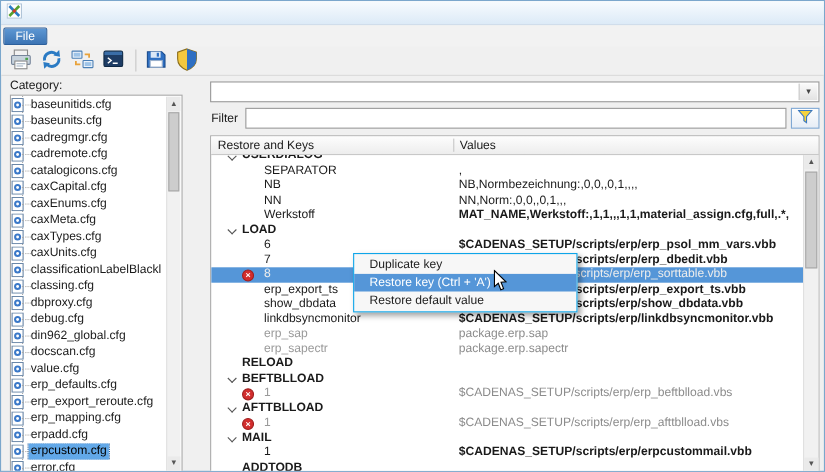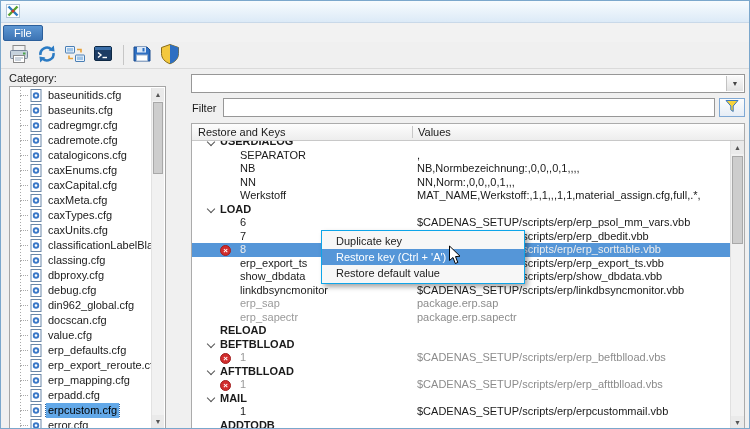--- a/index.html
+++ b/index.html
@@ -23,21 +23,21 @@
     border-bottom:1px solid #dadada; display:flex; align-items:center; padding-left:5px; }
   .tool-btn { width:26px; height:25px; border:none; background:transparent; display:flex;
     align-items:center; justify-content:center; margin-right:2px; }
   .tool-sep { width:1px; height:20px; background:#c6c6c6; margin:0 5px; }
 
   
   .category-label { position:absolute; left:8px; top:71px;text-align:center; }
   .tree { position:absolute; left:8px; top:85px; width:157px; height:344px; background:#fff;
     border:1px solid #a6a6a6; overflow:hidden; }
   .tree-items { position:absolute; top:1px; left:0; right:14px; bottom:0; overflow:hidden; }
-  .tree-item { position:relative; height:15px; line-height:15px; padding-left:20px;
+  .tree-item { position:relative; height:15px; line-height:15px; 
     white-space:nowrap; overflow:hidden; display:flex; align-items:center; }
   .tree-item::before { content:""; position:absolute; left:10px; top:7px; width:8px; border-top:1px dotted #aaa; }
   .tree-vline { position:absolute; left:10px; top:0; bottom:0; width:1px;
     background:repeating-linear-gradient(#aaa 0 1px, transparent 1px 3px); }
   .titem-icon { flex:0 0 auto; width:12px; height:13px; margin-right:4px; }
   .tlbl { padding:0 2px; }
   .tree-item.selected .tlbl { background:#62a8e8; color:#000; outline:1px dotted #2c5f9b; }
 
   
   .vscroll { position:absolute; background:#f1f1f1; }
@@ -78,21 +78,21 @@
   .trow.selected { background:#5596d8; }
   .chev { position:absolute; left:16px; top:3.5px; width:6px; height:6px;
     border-right:1.5px solid #555; border-bottom:1.5px solid #555; transform:rotate(45deg); }
   .deact { position:absolute; left:28px; top:1.5px; width:11px; height:11px; border-radius:50%;
     background:#d22d2d; border:1px solid #a01f1f; color:#fff; font-size:8px; line-height:9px;
     text-align:center; font-weight:bold; }
   .rkey { position:absolute; left:48px; top:0; }
   .rkey.sect { left:28px; font-weight:bold; }
   .rkey.muted { color:#9a9a9a; }
   .rval { position:absolute; left:225px; top:0; overflow:hidden; }
-  .rval.vb { font-weight:normal; }
+  .rval.vb { font-weight:bold; }
   .rval.vm { color:#8c8c8c; }
   .trow.selected .rkey, .trow.selected .rval { color:#ececec; }
 
   
   .context-menu { position:absolute; left:320px; top:229px; width:204px; background:#f7f7f7;
     border:1px solid #0ea5e9; box-shadow:3px 3px 5px rgba(0,0,0,0.35); padding:2px 0; z-index:40; }
   .cm-item { height:16px; line-height:16px; padding-left:14px; color:#222; white-space:nowrap; }
   .cm-item.hl { background:#5596d8; color:#fff; }
 
   .cursor { position:absolute; left:447px; top:244px; z-index:50; }
@@ -227,29 +227,29 @@
               <circle cx="6" cy="6.5" r="1.3" fill="#ffffff"></circle>
             </svg></span>
           <span class="tlbl">catalogicons.cfg</span>
         </div>
         <div class="tree-item">
           <span class="titem-icon"><svg width="12" height="13" viewBox="0 0 12 13">
               <rect x="1" y="0.5" width="10" height="12" fill="#ffffff" stroke="#6a87a8"></rect>
               <circle cx="6" cy="6.5" r="3.2" fill="#3a78c8"></circle>
               <circle cx="6" cy="6.5" r="1.3" fill="#ffffff"></circle>
             </svg></span>
+          <span class="tlbl">caxCapital.cfg</span>
+        </div>
+        <div class="tree-item">
+          <span class="titem-icon"><svg width="12" height="13" viewBox="0 0 12 13">
+              <rect x="1" y="0.5" width="10" height="12" fill="#ffffff" stroke="#6a87a8"></rect>
+              <circle cx="6" cy="6.5" r="3.2" fill="#3a78c8"></circle>
+              <circle cx="6" cy="6.5" r="1.3" fill="#ffffff"></circle>
+            </svg></span>
           <span class="tlbl">caxEnums.cfg</span>
-        </div>
-        <div class="tree-item">
-          <span class="titem-icon"><svg width="12" height="13" viewBox="0 0 12 13">
-              <rect x="1" y="0.5" width="10" height="12" fill="#ffffff" stroke="#6a87a8"></rect>
-              <circle cx="6" cy="6.5" r="3.2" fill="#3a78c8"></circle>
-              <circle cx="6" cy="6.5" r="1.3" fill="#ffffff"></circle>
-            </svg></span>
-          <span class="tlbl">caxCapital.cfg</span>
         </div>
         <div class="tree-item">
           <span class="titem-icon"><svg width="12" height="13" viewBox="0 0 12 13">
               <rect x="1" y="0.5" width="10" height="12" fill="#ffffff" stroke="#6a87a8"></rect>
               <circle cx="6" cy="6.5" r="3.2" fill="#3a78c8"></circle>
               <circle cx="6" cy="6.5" r="1.3" fill="#ffffff"></circle>
             </svg></span>
           <span class="tlbl">caxMeta.cfg</span>
         </div>
         <div class="tree-item">

